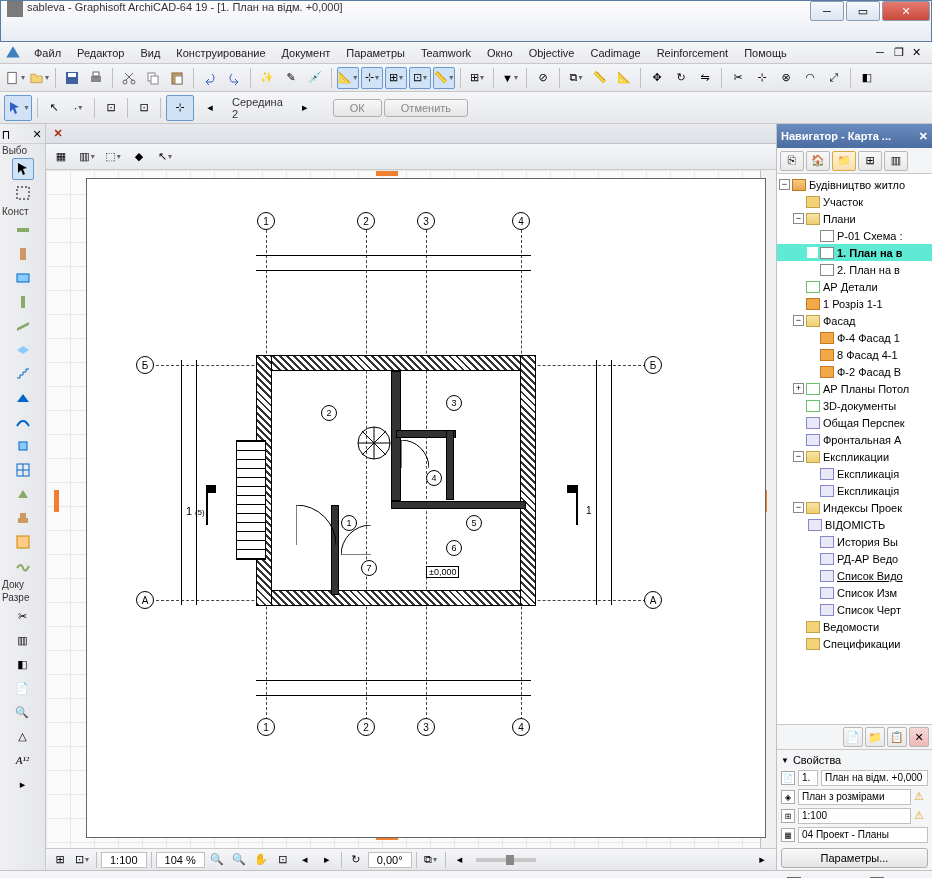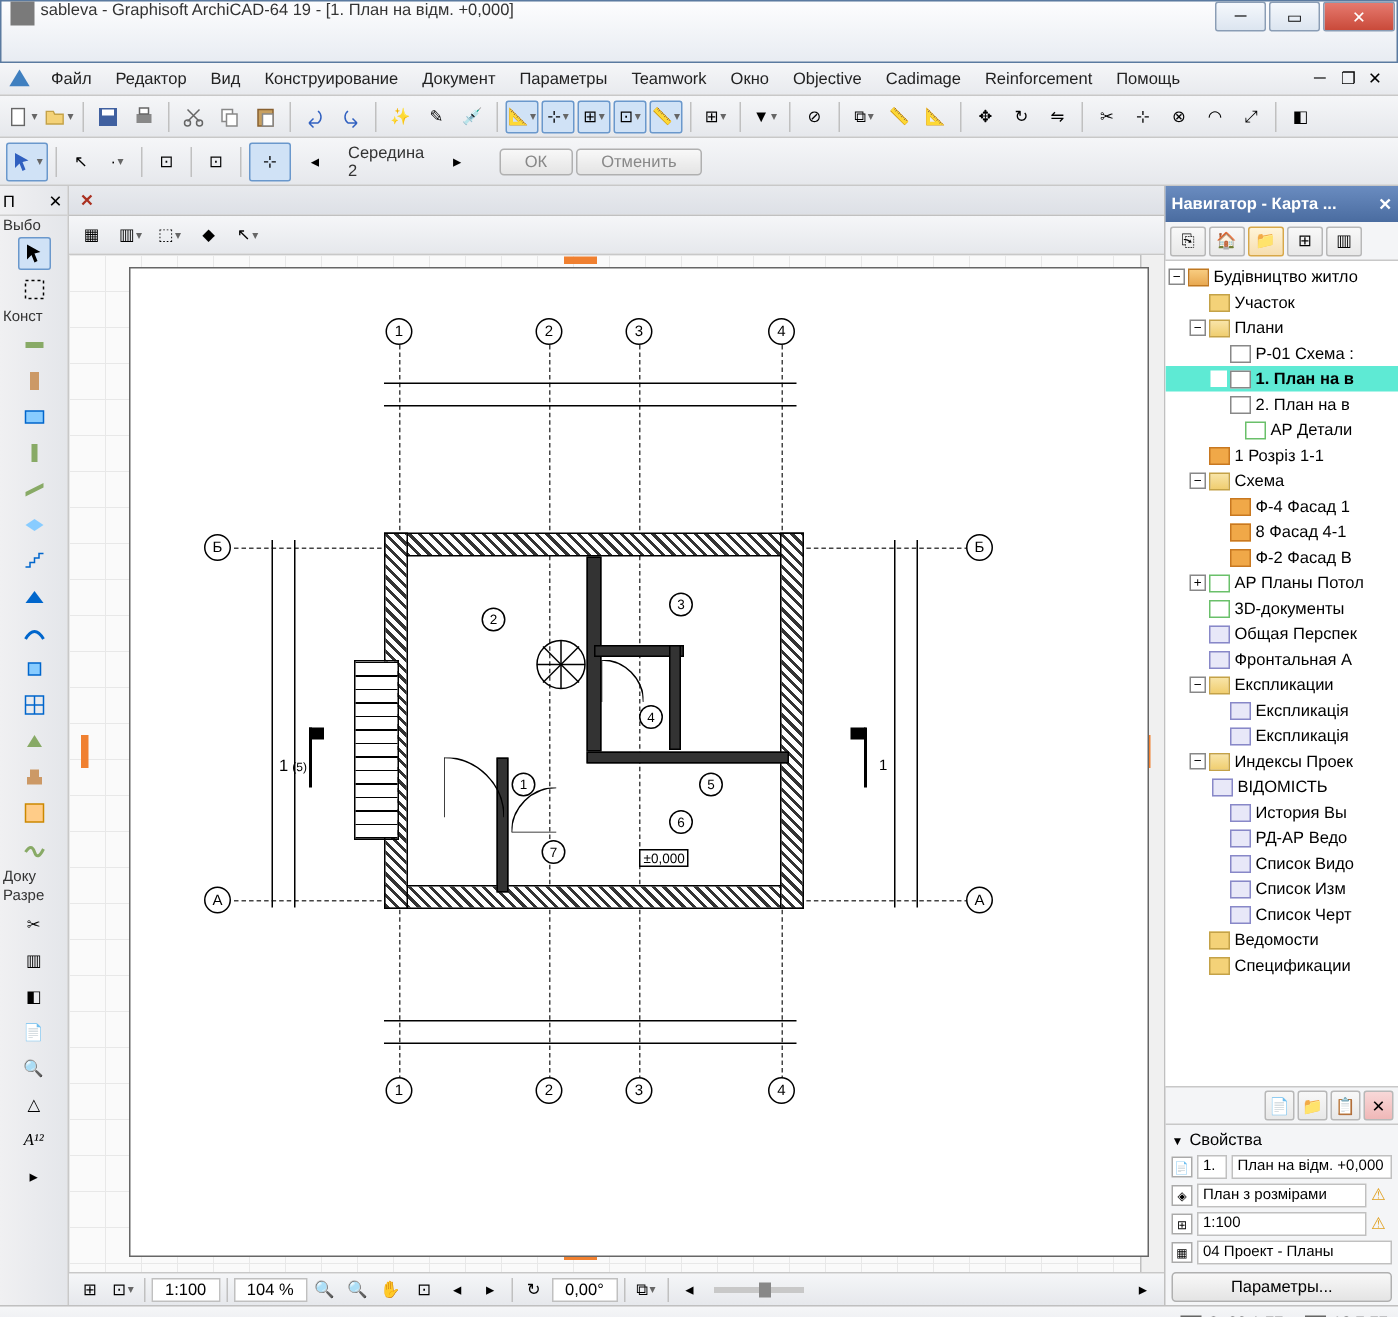--- a/index.html
+++ b/index.html
@@ -556,34 +556,34 @@
         <div class="tree-row selected" style="padding-left: 30px;">
           <div class="tree-exp empty"></div>
           <div class="tree-ico ico-plan"></div>
           <div class="tree-label">1. План на в</div>
         </div>
         <div class="tree-row" style="padding-left: 30px;">
           <div class="tree-exp empty"></div>
           <div class="tree-ico ico-plan"></div>
           <div class="tree-label">2. План на в</div>
         </div>
-        <div class="tree-row" style="padding-left: 16px; margin-left: 24px;">
+        <div class="tree-row" style="padding-left: 16px;">
           <div class="tree-exp empty"></div>
           <div class="tree-ico ico-doc"></div>
           <div class="tree-label">АР Детали</div>
         </div>
         <div class="tree-row" style="padding-left: 16px;">
           <div class="tree-exp empty"></div>
           <div class="tree-ico ico-home"></div>
           <div class="tree-label">1 Розріз 1-1</div>
         </div>
         <div class="tree-row" style="padding-left: 16px;">
           <div class="tree-exp">−</div>
           <div class="tree-ico ico-folder-open"></div>
-          <div class="tree-label">Схема</div>
+          <div class="tree-label">Фасад</div>
         </div>
         <div class="tree-row" style="padding-left: 30px;">
           <div class="tree-exp empty"></div>
           <div class="tree-ico ico-home"></div>
           <div class="tree-label">Ф-4 Фасад 1</div>
         </div>
         <div class="tree-row" style="padding-left: 30px;">
           <div class="tree-exp empty"></div>
           <div class="tree-ico ico-home"></div>
           <div class="tree-label">8 Фасад 4-1</div>
@@ -641,21 +641,21 @@
         <div class="tree-row" style="padding-left: 30px;">
           <div class="tree-exp empty"></div>
           <div class="tree-ico ico-sheet"></div>
           <div class="tree-label">История Вы</div>
         </div>
         <div class="tree-row" style="padding-left: 30px;">
           <div class="tree-exp empty"></div>
           <div class="tree-ico ico-sheet"></div>
           <div class="tree-label">РД-АР Ведо</div>
         </div>
-        <div class="tree-row" style="padding-left: 30px;">
+        <div class="tree-row" style="padding-left: 30px; text-decoration: underline;">
           <div class="tree-exp empty"></div>
           <div class="tree-ico ico-sheet"></div>
           <div class="tree-label">Список Видо</div>
         </div>
         <div class="tree-row" style="padding-left: 30px;">
           <div class="tree-exp empty"></div>
           <div class="tree-ico ico-sheet"></div>
           <div class="tree-label">Список Изм</div>
         </div>
         <div class="tree-row" style="padding-left: 30px;">

